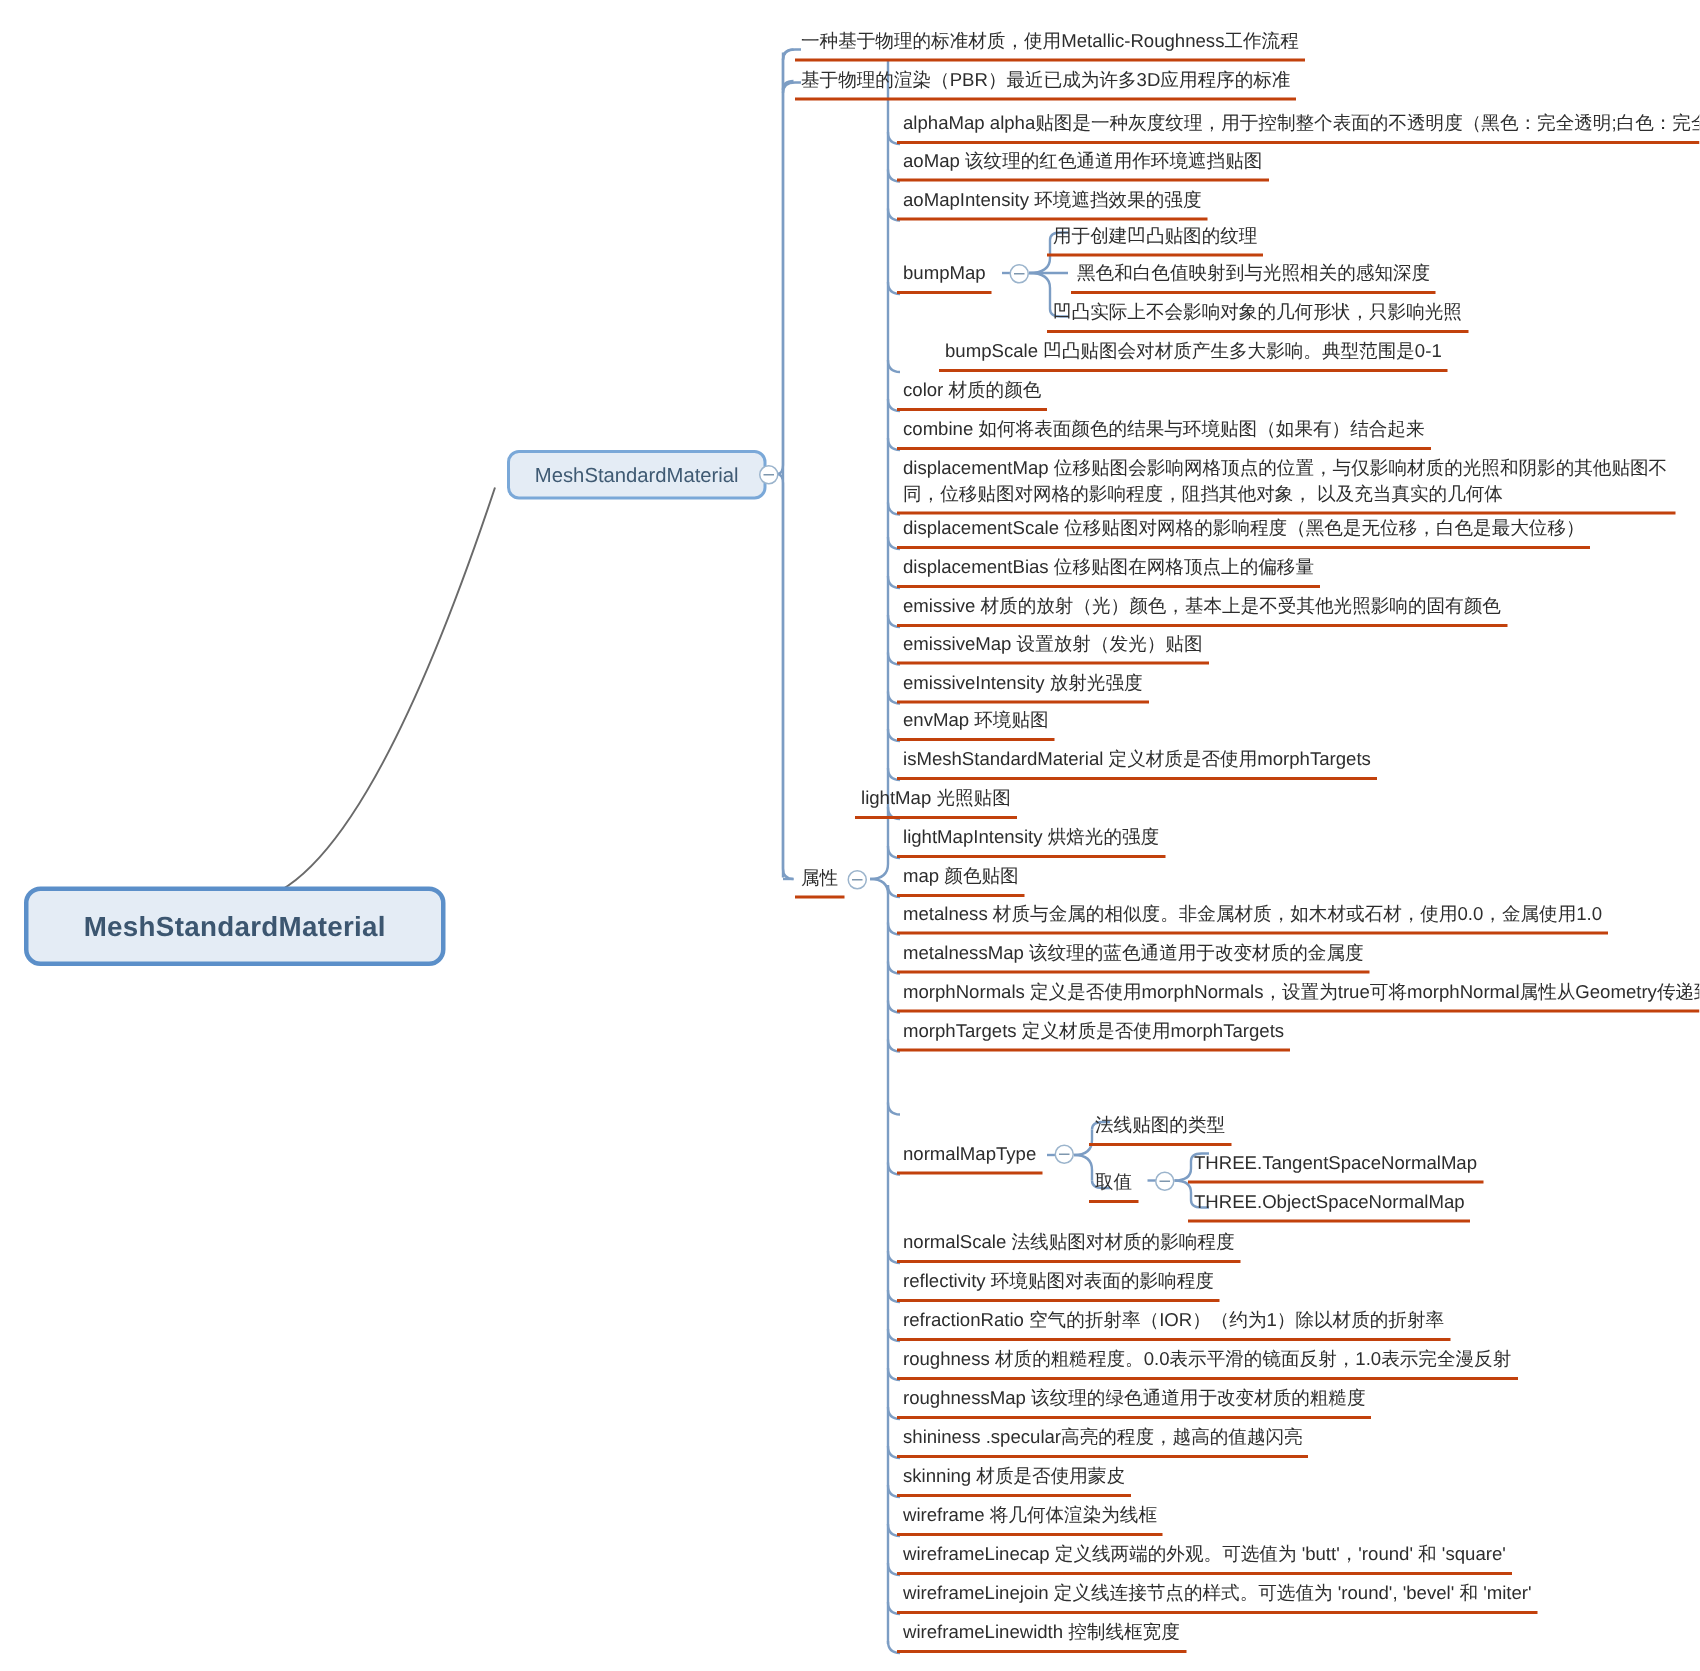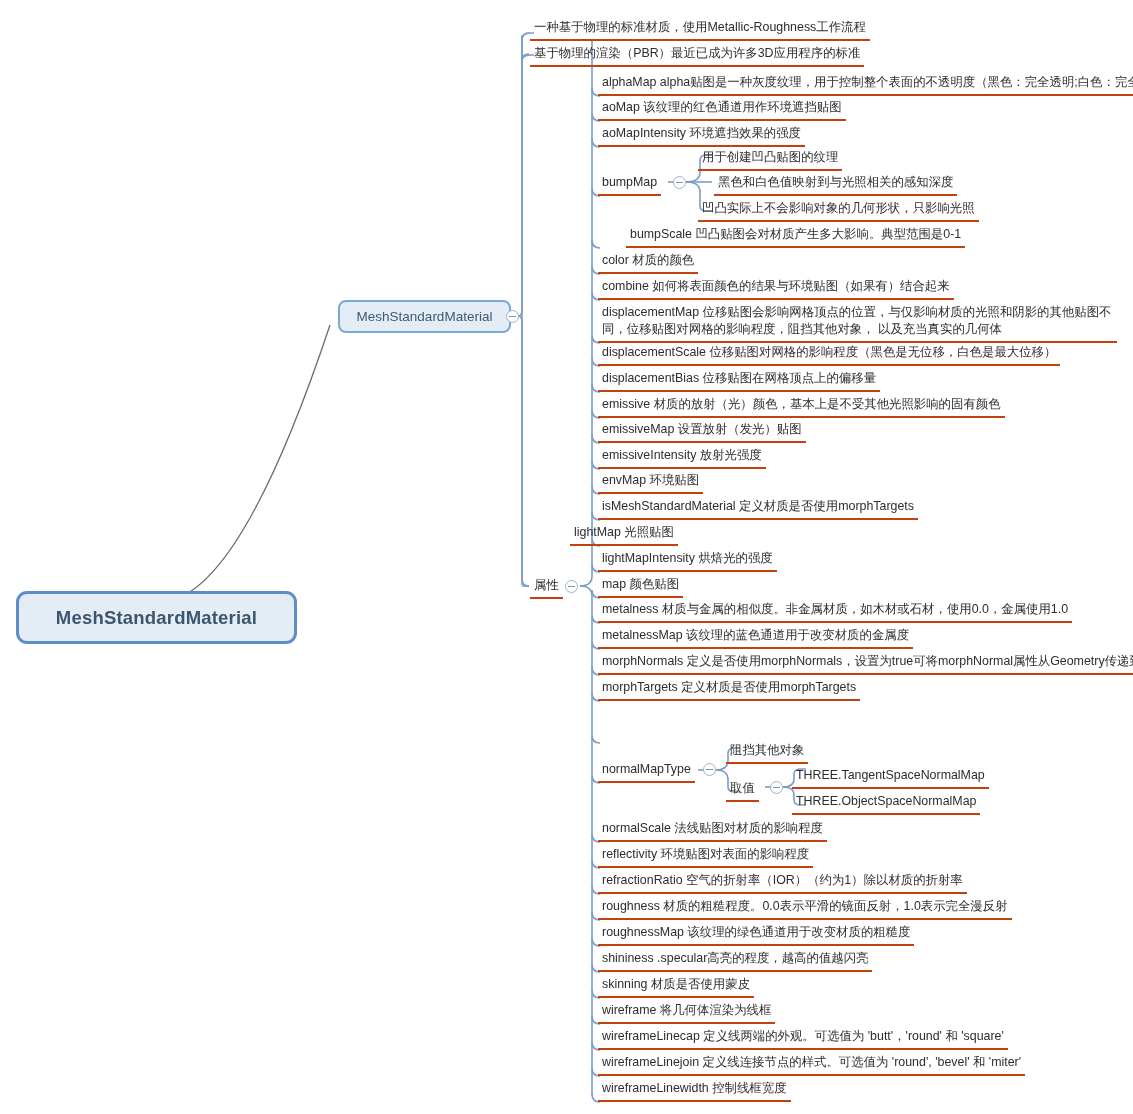--- a/index.html
+++ b/index.html
@@ -313,21 +313,21 @@
     <span>morphTargets 定义材质是否使用morphTargets</span>
   </div>
 
 
   <div class="topic" style="left:598px; top:760px;">
     <span>normalMapType</span>
   </div>
   <div class="toggle" style="left:703px; top:763px;"></div>
 
   <div class="topic" style="left:726px; top:741px;">
-    <span>阻挡其他对象</span>
+    <span>法线贴图的类型</span>
   </div>
 
   <div class="topic" style="left:726px; top:779px;">
     <span>取值</span>
   </div>
   <div class="toggle" style="left:770px; top:781px;"></div>
 
   <div class="topic" style="left:792px; top:766px;">
     <span>THREE.TangentSpaceNormalMap</span>
   </div>

